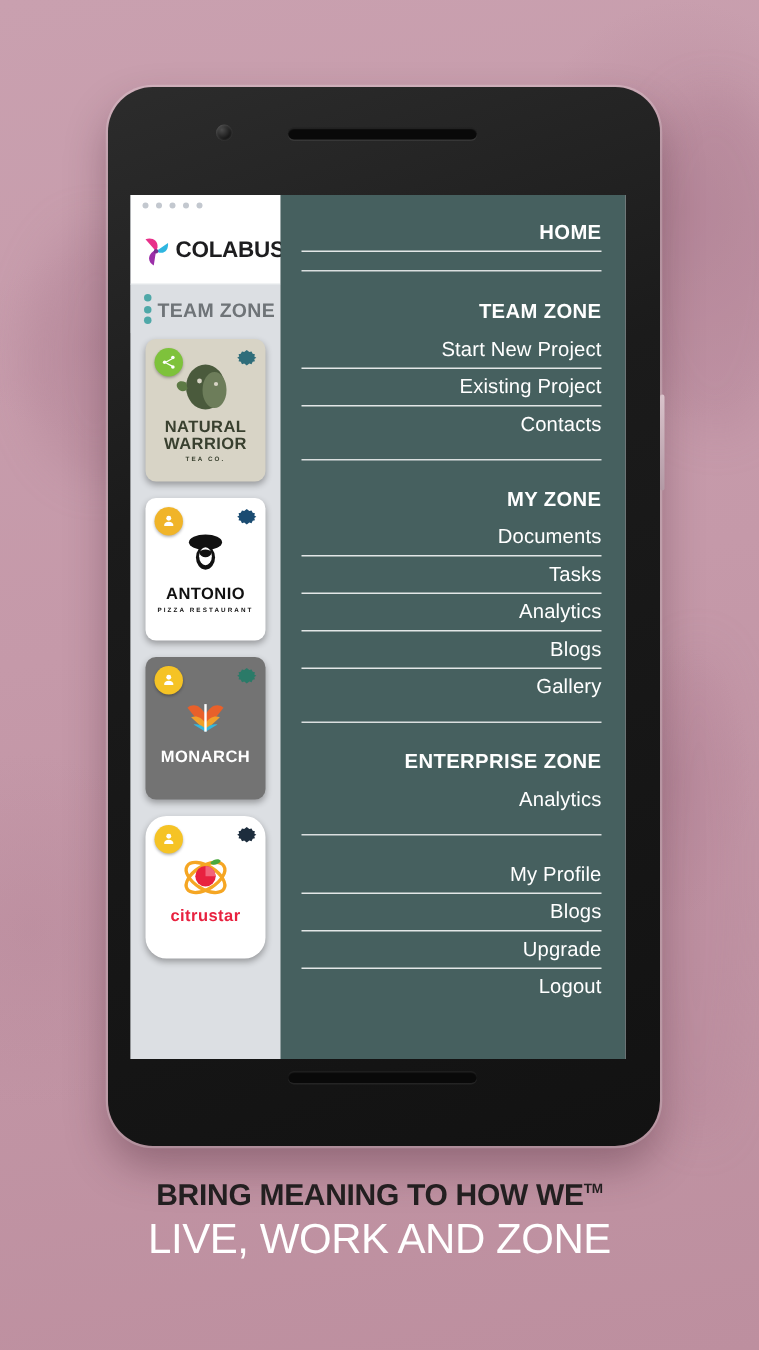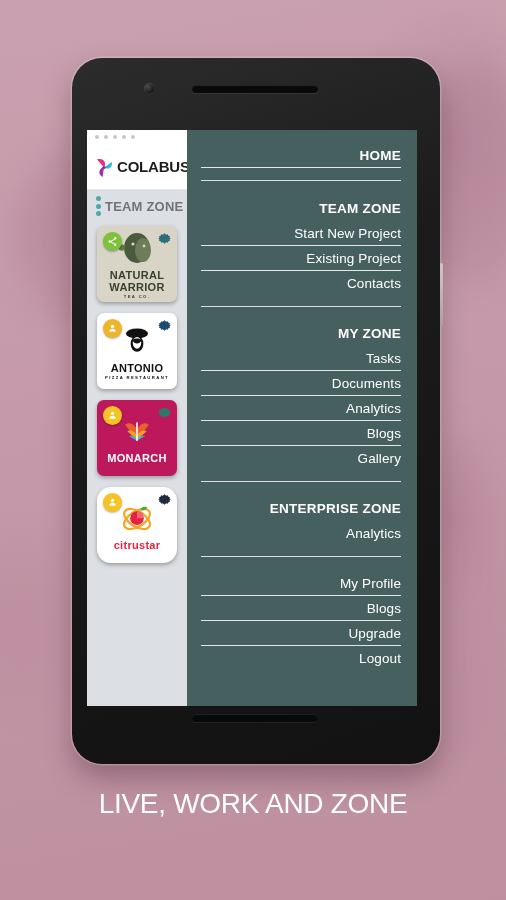--- a/index.html
+++ b/index.html
@@ -86,21 +86,21 @@
     background:#dcdfe3;
   }
   #grip-icon { display:flex; flex-direction:column; gap:2.5px; flex:none; }
   .grip-dot { width:5px; height:5px; border-radius:50%; background:#4fa8a8; }
   #section-header-label {
     font-size:13px; font-weight:700; color:#6f7478; letter-spacing:.2px; white-space:nowrap;
   }
 
   #project-cards { padding:4px 0 0 10px; display:flex; flex-direction:column; gap:11px; }
   .project-card {
-    position:relative; width:80px; height:76px; border-radius:7px;
+    position:relative; width:80px; height:95px; border-radius:7px;
     box-shadow:0 2px 4px rgba(0,0,0,.30);
     overflow:hidden;
   }
   .card-badge {
     position:absolute; left:6px; top:6px; width:19px; height:19px; border-radius:50%;
     display:flex; align-items:center; justify-content:center; z-index:3;
     box-shadow:0 1px 2px rgba(0,0,0,.3);
   }
   .card-gear { position:absolute; right:4px; top:4px; width:17px; height:17px; z-index:3; }
   .card-body {
@@ -233,21 +233,21 @@
                   <ellipse cx="22" cy="10" rx="13" ry="6" fill="#111"></ellipse>
                   <ellipse cx="22" cy="22" rx="7.5" ry="9.5" fill="#111"></ellipse>
                   <ellipse cx="22" cy="21" rx="5" ry="7" fill="#fff"></ellipse>
                   <path d="M17 18c2-3 8-3 10 0-1 5-9 5-10 0z" fill="#111"></path>
                 </svg>
               </div>
               <div class="card-name" style="color: rgb(17, 17, 17);">ANTONIO</div>
               <div class="card-sub" style="color: rgb(17, 17, 17);">PIZZA RESTAURANT</div>
             </div>
           </div>
-          <div class="project-card" style="background: #be185d;">
+          <div class="project-card" style="background: #737373;">
             <div class="card-badge" style="background: rgb(245, 195, 37);">
               <svg viewBox="0 0 24 24" fill="#fff" width="11" height="11">
                 <circle cx="12" cy="7.5" r="3.6"></circle>
                 <path d="M12 12.6c-4 0-6.6 2.3-6.6 4.6V19h13.2v-1.8c0-2.3-2.6-4.6-6.6-4.6z"></path>
               </svg>
             </div>
             <span class="card-gear"><svg viewBox="0 0 24 24" fill="#2b7a68">
                 <path d="M12 8.2a3.8 3.8 0 100 7.6 3.8 3.8 0 000-7.6zm0 5.9a2.1 2.1 0 110-4.2 2.1 2.1 0 010 4.2z"></path>
                 <path d="M21 12l-1.9-1.1.6-2.1-2.1-.6L16.5 6l-2.1.6L12 4.7 9.6 6.6 7.5 6 6.4 8.2l-2.1.6.6 2.1L3 12l1.9 1.1-.6 2.1 2.1.6 1.1 2.2 2.1-.6 2.4 1.9 2.4-1.9 2.1.6 1.1-2.2 2.1-.6-.6-2.1L21 12z"></path>
               </svg></span>
@@ -300,22 +300,22 @@
         <div class="group-rule"></div>
         <div class="nav-group">
           <div class="nav-item heading no-rule"><span class="nav-label">TEAM ZONE</span></div>
           <div class="nav-item"><span class="nav-label">Start New Project</span><span class="nav-underline"></span></div>
           <div class="nav-item"><span class="nav-label">Existing Project</span><span class="nav-underline"></span></div>
           <div class="nav-item no-rule"><span class="nav-label">Contacts</span></div>
         </div>
         <div class="group-rule tight"></div>
         <div class="nav-group">
           <div class="nav-item heading no-rule"><span class="nav-label">MY ZONE</span></div>
+          <div class="nav-item"><span class="nav-label">Documents</span><span class="nav-underline"></span></div>
           <div class="nav-item"><span class="nav-label">Tasks</span><span class="nav-underline"></span></div>
-          <div class="nav-item"><span class="nav-label">Documents</span><span class="nav-underline"></span></div>
           <div class="nav-item"><span class="nav-label">Analytics</span><span class="nav-underline"></span></div>
           <div class="nav-item"><span class="nav-label">Blogs</span><span class="nav-underline"></span></div>
           <div class="nav-item no-rule"><span class="nav-label">Gallery</span></div>
         </div>
         <div class="group-rule tight"></div>
         <div class="nav-group">
           <div class="nav-item heading no-rule"><span class="nav-label">ENTERPRISE ZONE</span></div>
           <div class="nav-item no-rule"><span class="nav-label">Analytics</span></div>
         </div>
         <div class="group-rule tight"></div>
@@ -324,14 +324,17 @@
           <div class="nav-item"><span class="nav-label">Blogs</span><span class="nav-underline"></span></div>
           <div class="nav-item"><span class="nav-label">Upgrade</span><span class="nav-underline"></span></div>
           <div class="nav-item no-rule"><span class="nav-label">Logout</span></div>
         </div>
       </div>
 
   </div>
 </div>
 
 <div id="tagline">
+  <div id="tagline-line1">
+    <span>BRING MEANING TO HOW WE</span><span id="tagline-tm">TM</span>
+  </div>
   <div id="tagline-line2">LIVE, WORK AND ZONE</div>
 </div>
 
 </body></html>

